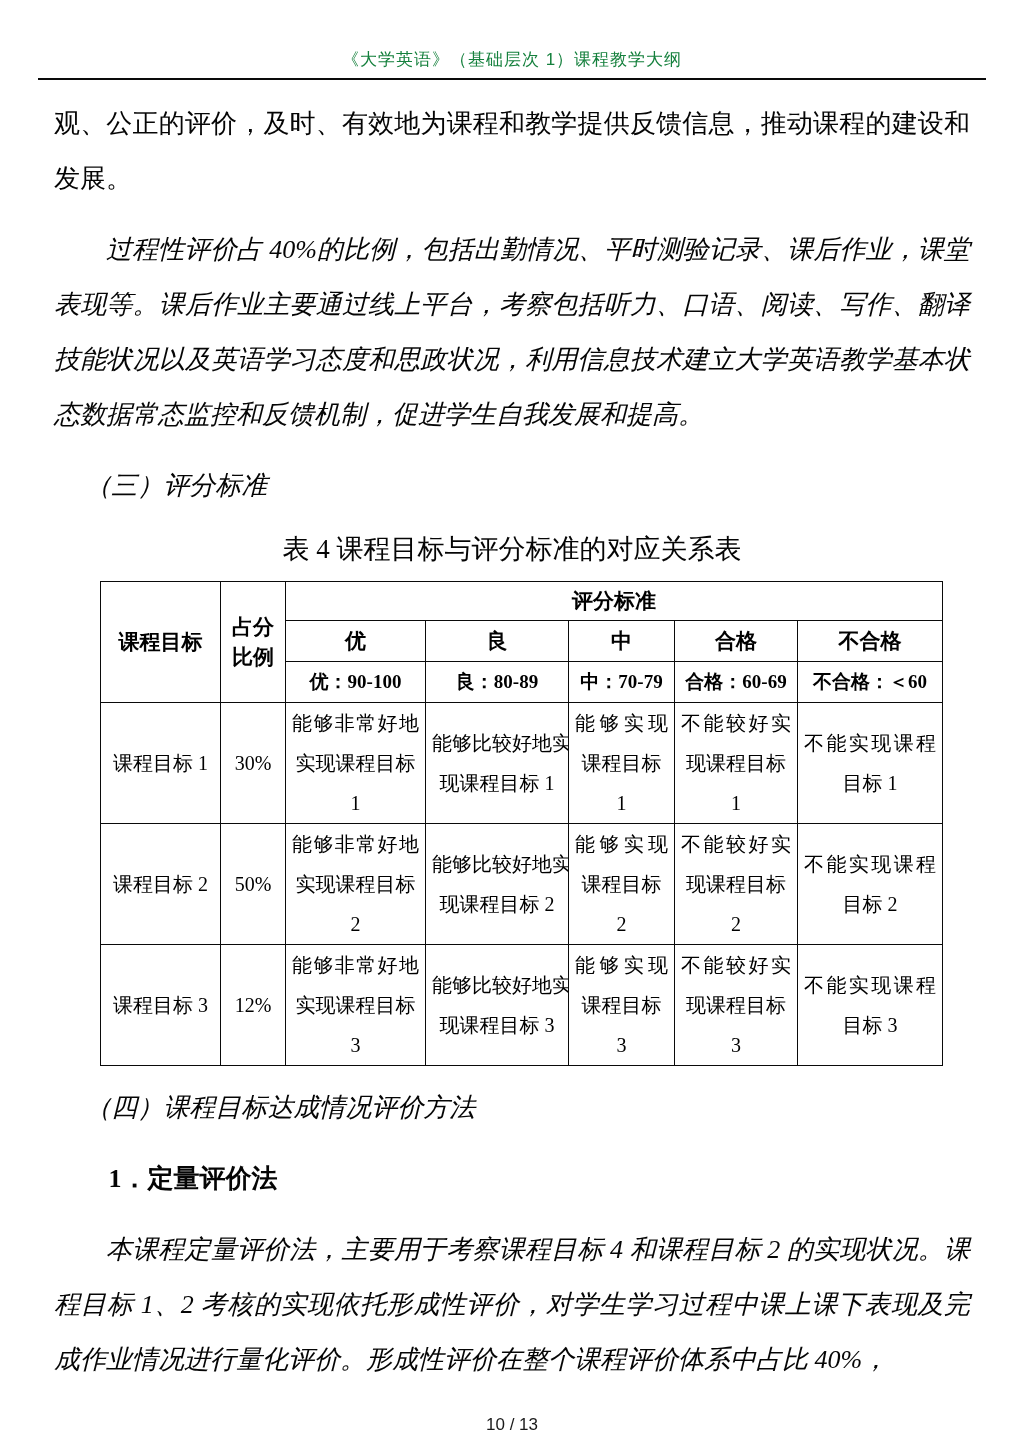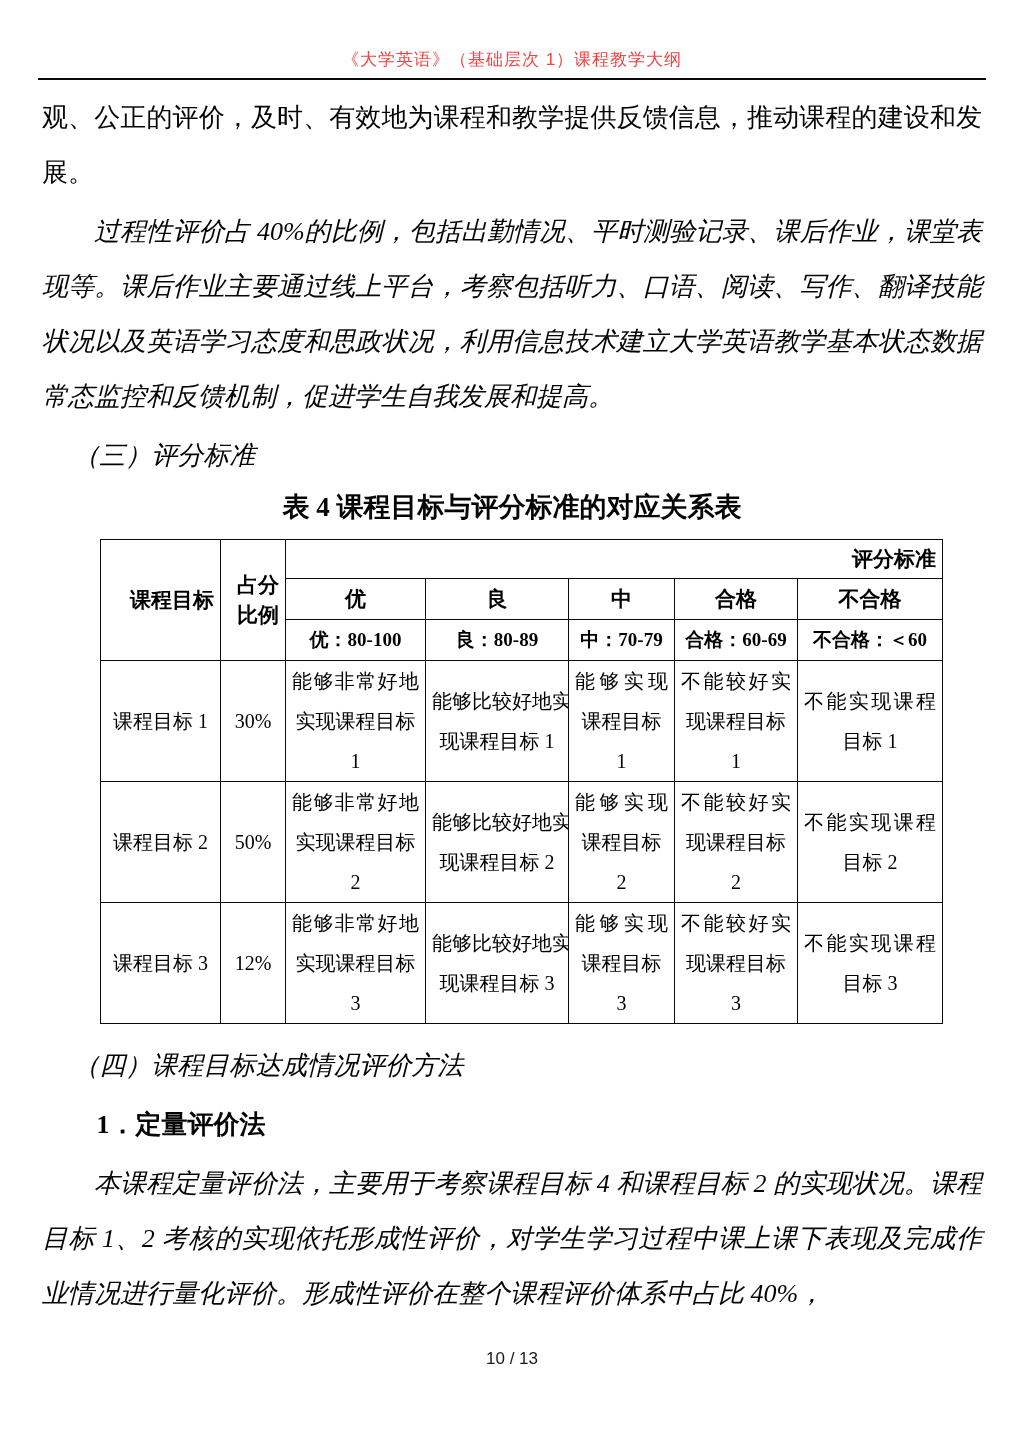--- a/index.html
+++ b/index.html
@@ -7,50 +7,50 @@
     width:1024px;height:1447px;overflow:hidden;
     font-family:"Liberation Serif","DejaVu Serif",serif;
     color:#000;
     position:relative;
   }
   .page{box-sizing:border-box;width:1024px;height:1447px;padding:48px 38px 0 38px;}
   
   .doc-header{
     text-align:center;
     font-family:"Liberation Sans","DejaVu Sans",sans-serif;
-    font-size:17px;color:#ef4444;letter-spacing:1px;
+    font-size:17px;color:#15803d;letter-spacing:1px;
     padding-bottom:7px;
   }
   .header-rule{border:none;border-top:2.5px solid #0a0a0a;margin:0 0 10px 0;}
   
   p.body{
-    margin:4px;font-size:26px;line-height:55px;
+    margin:16px;font-size:26px;line-height:55px;
     text-align:justify;color:#050505;
   }
   p.indent{text-indent:2em;font-style:italic;}
   p.kaiti{font-style:italic;text-indent:1.2em;}
   p.bold-head{font-weight:bold;text-indent:2.1em;}
   
   .table-title{
     margin:4px 0 12px 0;
-    text-align:center;font-weight:bold;font-size:27px;line-height:40px;color:#050505;
+    text-align:center;font-weight:normal;font-size:27px;line-height:40px;color:#050505;
   }
   
   table.grading{
     border-collapse:collapse;table-layout:fixed;
     width:842px;margin-left:62px;
   }
   table.grading td{
     border:1.5px solid #0a0a0a;
     vertical-align:middle;
     padding:0 6px;
     overflow:hidden;
   }
   td.hc{font-weight:bold;font-size:21px;text-align:center;line-height:26px;}
-  tr.r-span td{height:38px;text-align:right;}
+  tr.r-span td{height:38px;}
   tr.r-level td{height:40px;}
   tr.r-range td{height:40px;font-size:19px;}
   tr.r-body td{height:83px;}
   td.goal,td.weight{font-size:20px;text-align:center;}
   td.crit{font-size:20px;padding:0 8px;}
   .cl1{
     display:block;line-height:40px;white-space:nowrap;
     text-align:justify;text-align-last:justify;text-justify:inter-character;
   }
   .cl2{display:block;line-height:40px;text-align:center;}
@@ -96,21 +96,21 @@
         <td class="hc" colspan="5">评分标准</td>
       </tr>
       <tr class="r-level">
         <td class="hc">优</td>
         <td class="hc">良</td>
         <td class="hc">中</td>
         <td class="hc">合格</td>
         <td class="hc">不合格</td>
       </tr>
       <tr class="r-range">
-        <td class="hc">优：80-100</td>
+        <td class="hc">优：90-100</td>
         <td class="hc">良：80-89</td>
         <td class="hc">中：70-79</td>
         <td class="hc">合格：60-69</td>
         <td class="hc">不合格：＜60</td>
       </tr>
 
       <tr class="r-body">
         <td class="goal">课程目标 1</td>
         <td class="weight">30%</td>
         <td class="crit">

